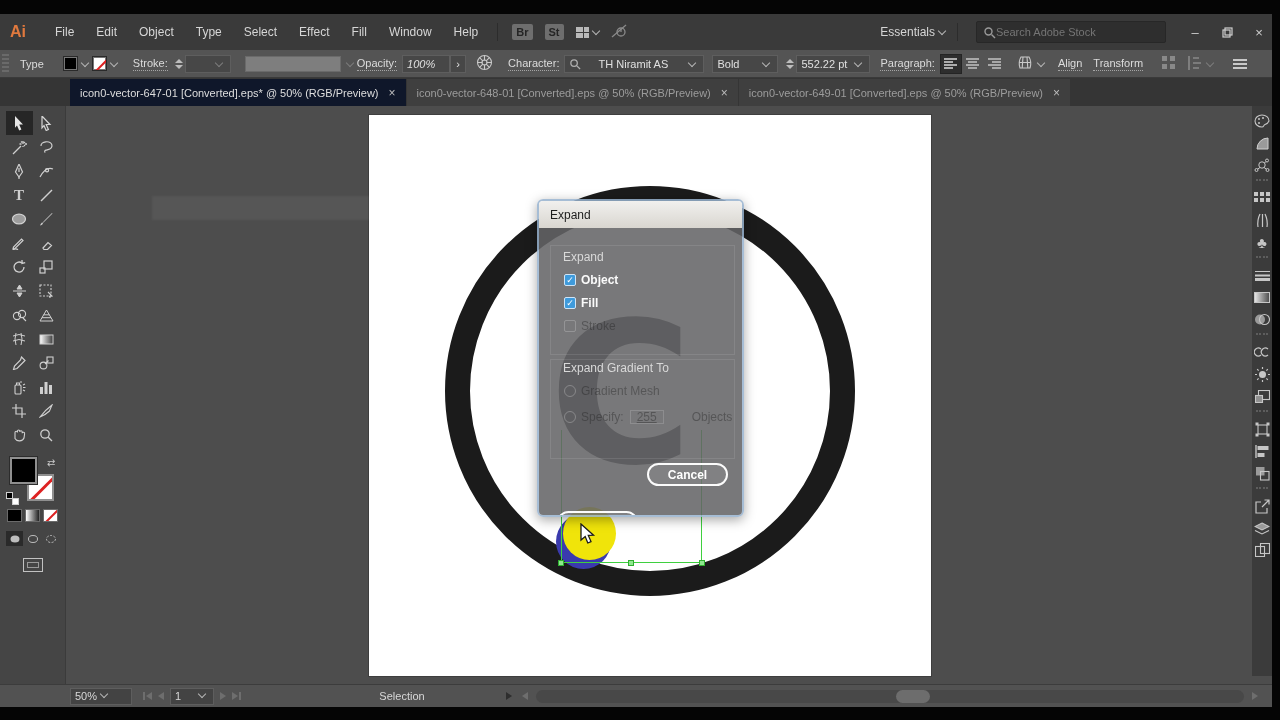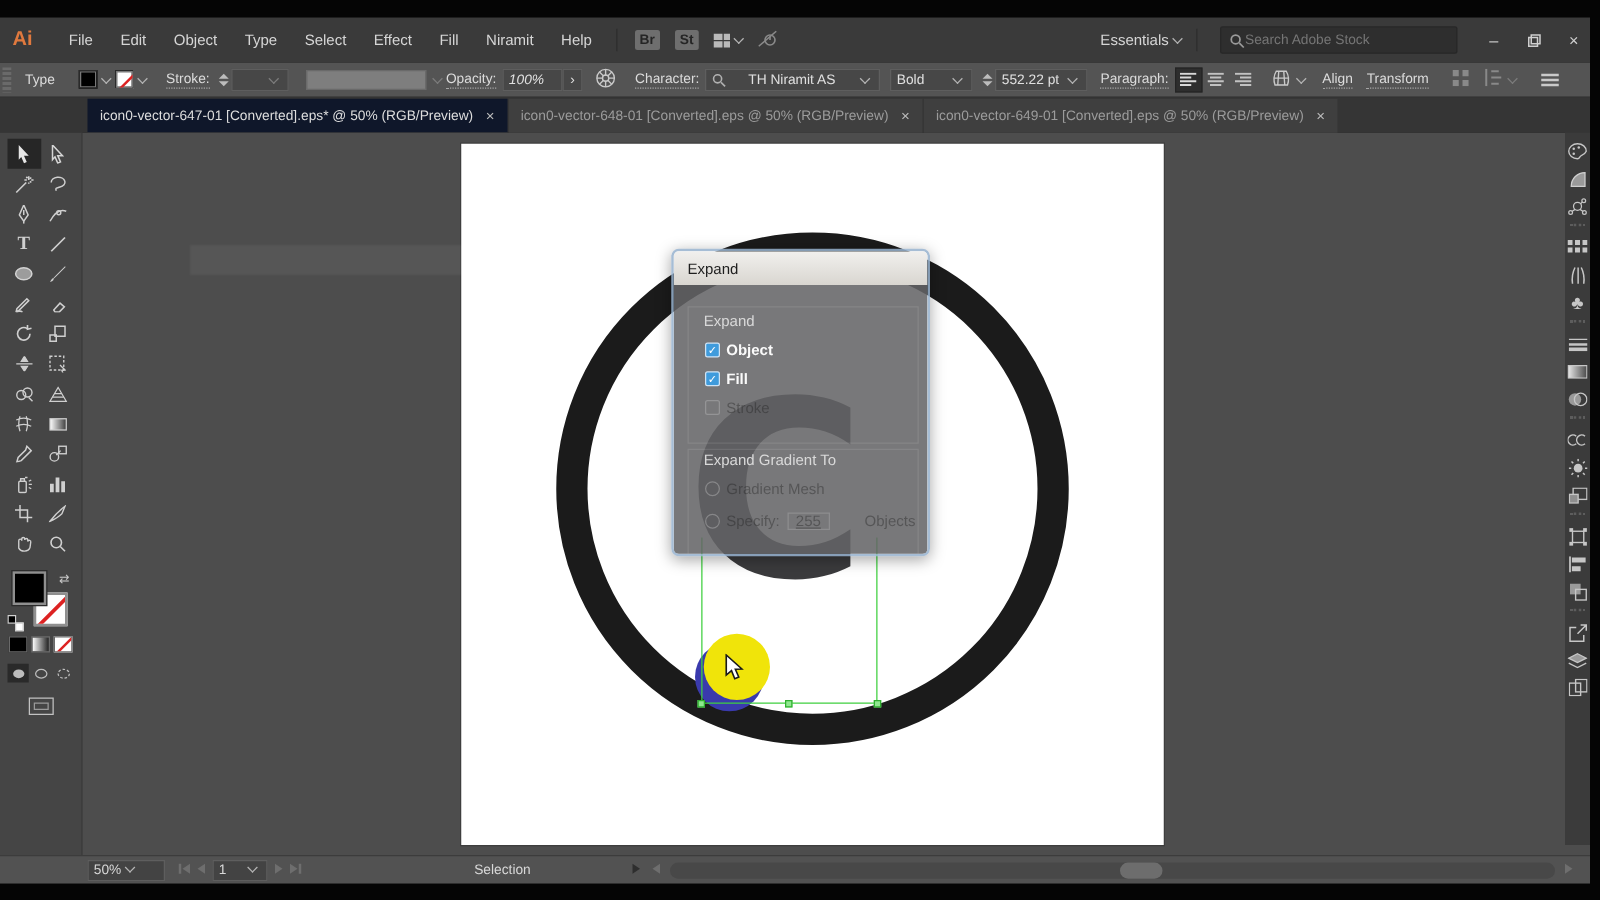--- a/index.html
+++ b/index.html
@@ -118,21 +118,21 @@
                  background:#3a3aad; z-index:4; }
   .circle-yellow { position:absolute; left:563px; top:401px; width:53px; height:53px; border-radius:50%;
                    background:#f0e40a; z-index:5; }
   .ghost { position:absolute; left:152px; top:90px; width:265px; height:24px;
            background:rgba(255,255,255,0.05); filter:blur(1px); z-index:6; }
   .selrect { position:absolute; left:561px; top:324px; width:141px; height:133px; z-index:6;
              border-left:1px solid #3fd03f; border-right:1px solid #3fd03f; border-bottom:1px solid #3fd03f; }
   .handle { position:absolute; width:6px; height:6px; background:#8fe88f; border:1px solid #2faf2f; z-index:7; }
 
   
-  .dialog { position:absolute; left:537px; top:93px; width:207px; height:246px; z-index:10;
+  .dialog { position:absolute; left:537px; top:93px; width:207px; height:318px; z-index:10;
             border:2px solid rgba(150,178,206,0.85); border-radius:6px;
             box-shadow:0 3px 12px rgba(0,0,0,0.35); overflow:hidden; }
   .dlg-title { height:27px; background:linear-gradient(#f1f0ee,#d9d6d0); color:#1e1e1e; font-size:12px;
                display:flex; align-items:center; padding-left:11px; }
   .dlg-body { position:relative; height:291px; background:rgba(100,100,102,0.87); color:#ededed; font-size:12px; }
   .groupframe { position:absolute; left:11px; width:185px; border:1px solid rgba(255,255,255,0.10); }
   .g1 { top:17px; height:110px; }
   .g2 { top:131px; height:100px; }
   .grouplabel { position:absolute; left:24px; color:#d9d9d9; }
   .row { position:absolute; left:25px; display:flex; align-items:center; }
@@ -174,21 +174,21 @@
 
   <div class="menubar">
     <span class="ai-logo">Ai</span>
     <span class="menu-item">File</span>
     <span class="menu-item">Edit</span>
     <span class="menu-item">Object</span>
     <span class="menu-item">Type</span>
     <span class="menu-item">Select</span>
     <span class="menu-item">Effect</span>
     <span class="menu-item">Fill</span>
-    <span class="menu-item">Niramit</span>
+    <span class="menu-item">Window</span>
     <span class="menu-item">Help</span>
     <span class="vdiv"></span>
     <span class="chip">Br</span>
     <span class="chip">St</span>
     <span class="layout-icon">
         <i></i>
         <i></i>
         <i></i>
         <i></i>
       </span>

